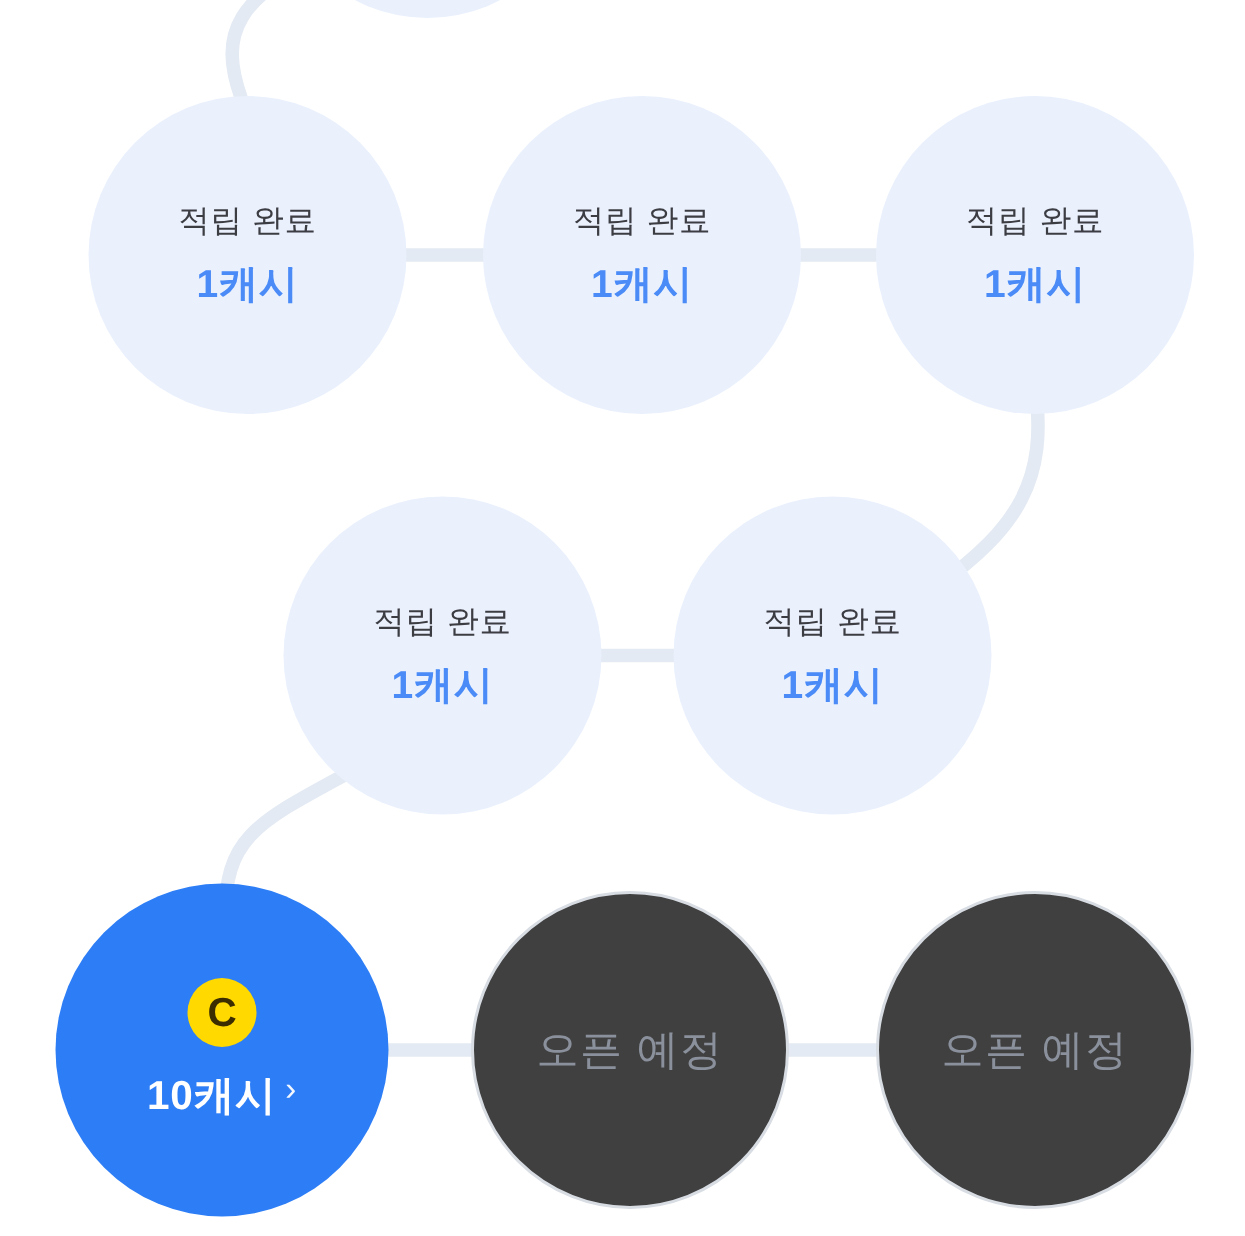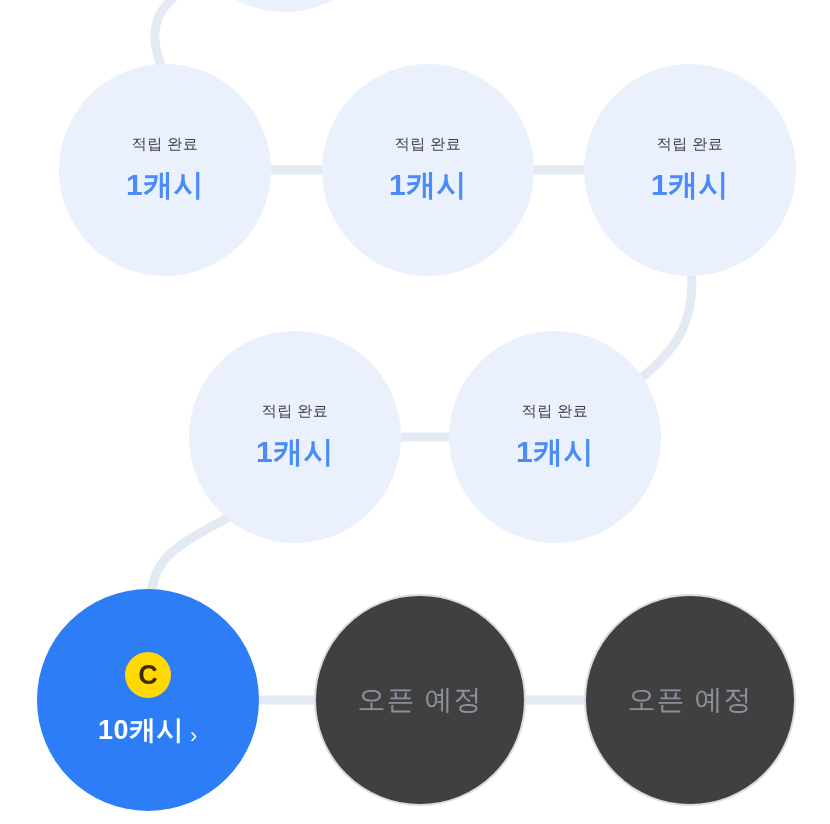--- a/index.html
+++ b/index.html
@@ -37,27 +37,27 @@
     align-items: center;
     justify-content: center;
     z-index: 1;
   }
   .node.completed {
     width: 212px;
     height: 212px;
     background: var(--node-bg);
   }
   .status {
-    font-size: 15px;
+    font-size: 21px;
     color: var(--status-text);
     letter-spacing: 0.5px;
   }
   .reward {
     margin-top: 11px;
-    font-size: 30px;
+    font-size: 26px;
     font-weight: 700;
     color: var(--reward-text);
     letter-spacing: 0.5px;
   }
   .node.current {
     width: 222px;
     height: 222px;
     background: var(--current-bg);
     cursor: pointer;
   }
@@ -69,21 +69,21 @@
     display: flex;
     align-items: center;
     justify-content: center;
     font-weight: 700;
     font-size: 27px;
     color: var(--badge-text);
   }
   .current-reward {
     margin-top: 14px;
     display: flex;
-    align-items: flex-end;
+    align-items: flex-start;
     gap: 6px;
     color: var(--current-text);
     font-size: 27px;
     font-weight: 700;
     letter-spacing: 0.5px;
   }
   .chevron {
     font-size: 22px;
     font-weight: 400;
     opacity: 0.95;

